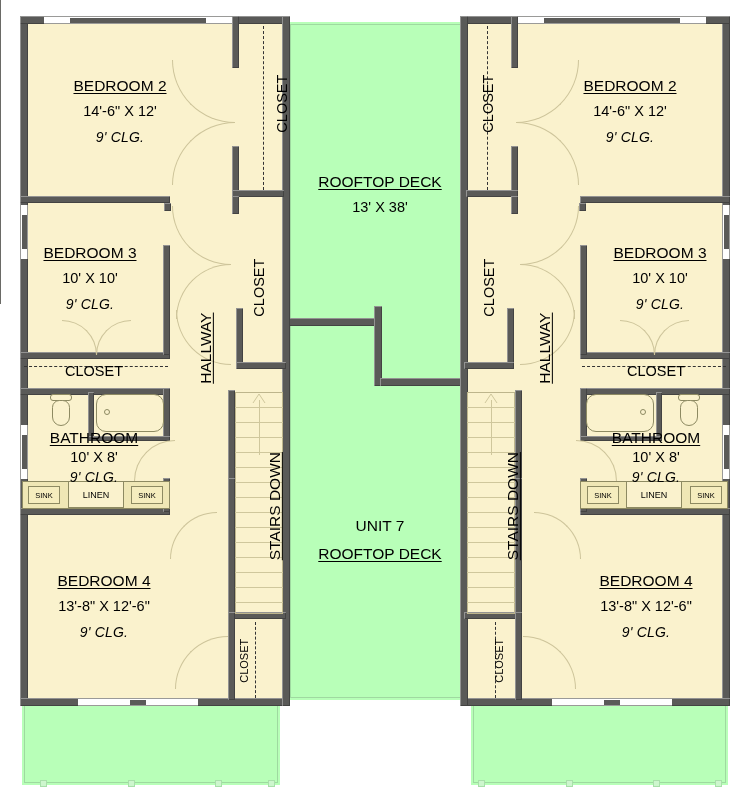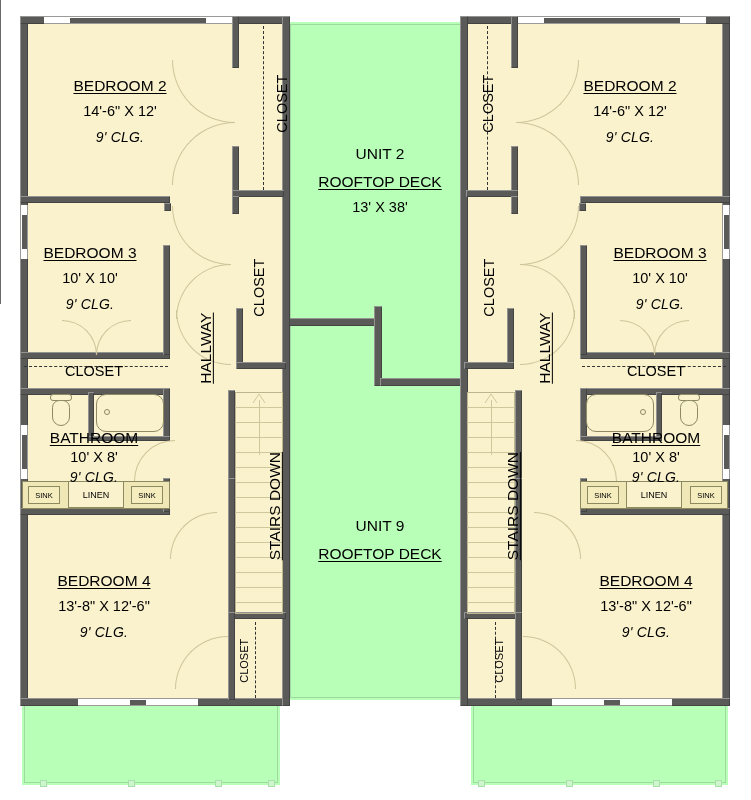--- a/index.html
+++ b/index.html
@@ -46,25 +46,24 @@
   .decktick{position:absolute;box-sizing:border-box;border:1px solid #a9dfaa;background:#cdf6cd;}
 </style>
 </head>
 <body>
 
 <div id="plan">
 
   <div class="rect deck" style="left:288px;top:22px;width:184px;height:678px;"></div>
   <div class="deckrail" style="left:290px;top:24px;width:180px;height:674px;"></div>
 
-  <div class="lbl deck-ttl" style="left:288px;top:146px;width:184px;">UNIT 2</div>
   <div class="lbl deck-sub" style="left:288px;top:174px;width:184px;">ROOFTOP DECK</div>
   <div class="lbl deck-dim" style="left:288px;top:200px;width:184px;">13' X 38'</div>
 
-  <div class="lbl deck-ttl" style="left:288px;top:518px;width:184px;">UNIT 9</div>
+  <div class="lbl deck-ttl" style="left:288px;top:518px;width:184px;">UNIT 7</div>
   <div class="lbl deck-sub" style="left:288px;top:546px;width:184px;">ROOFTOP DECK</div>
 
   <div class="rect wall" style="left:288px;top:318px;width:92px;height:8px;"></div>
   <div class="rect wall" style="left:374px;top:306px;width:8px;height:80px;"></div>
   <div class="rect wall" style="left:380px;top:378px;width:92px;height:8px;"></div>
 
   <div class="rect deck" style="left:22px;top:700px;width:258px;height:85px;"></div>
   <div class="deckrail" style="left:24px;top:702px;width:254px;height:81px;"></div>
   <div class="rect deck" style="left:471px;top:700px;width:257px;height:85px;"></div>
   <div class="deckrail" style="left:473px;top:702px;width:253px;height:81px;"></div>

